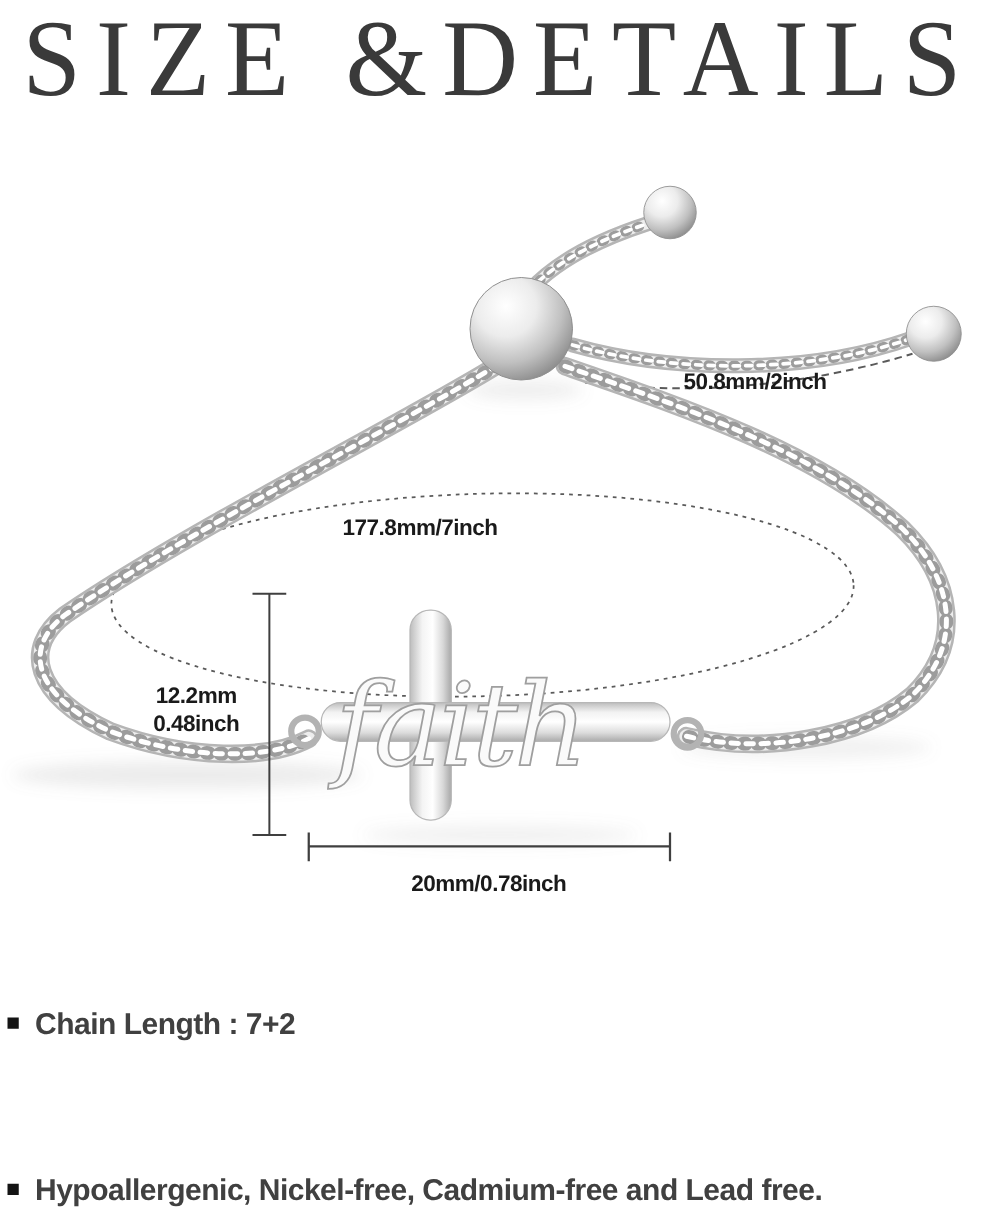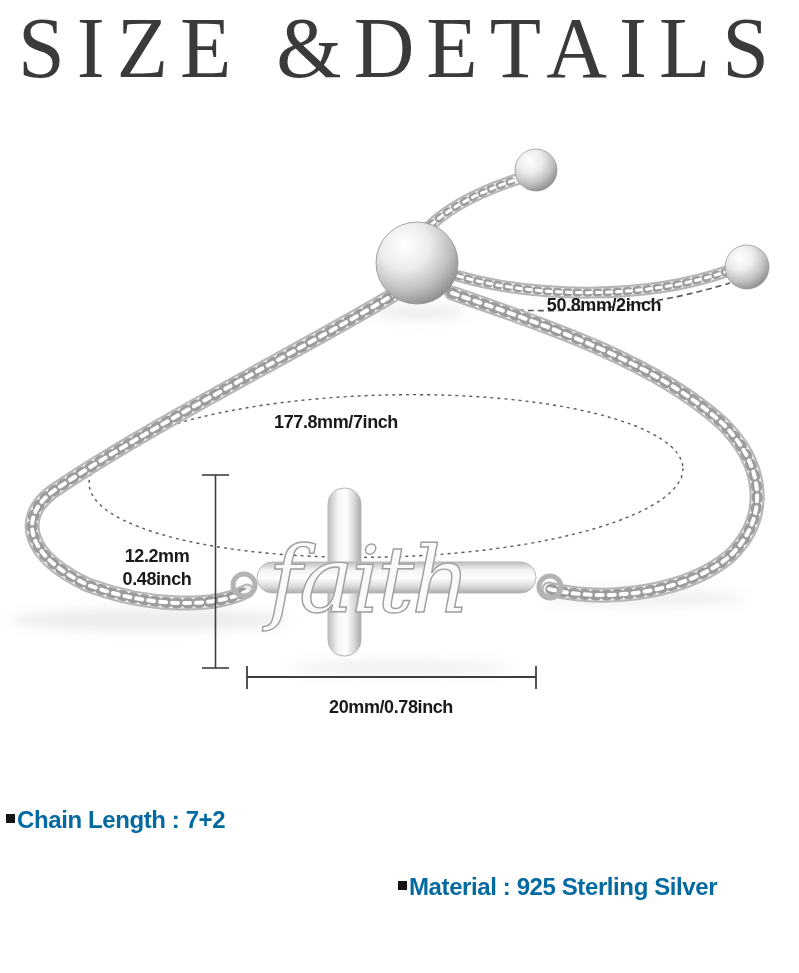--- a/index.html
+++ b/index.html
@@ -14,22 +14,22 @@
     font-size:84px;letter-spacing:12px;color:#3a3a3a;white-space:nowrap;
     transform:scaleY(1.04);
   }
   svg.art{position:absolute;top:0;left:0;}
   .dim-label{
     font-family:"Liberation Sans",sans-serif;font-weight:700;
     font-size:18px;fill:#1a1a1a;letter-spacing:-0.4px;
   }
   .details{position:absolute;top:0;left:0;width:799px;height:973px;}
   .detail-row{
-    position:absolute;display:flex;align-items:flex-start;gap:2px;
-    font-size:24px;font-weight:700;letter-spacing:-0.4px;color:#0369a1;
+    position:absolute;display:flex;align-items:flex-start;gap:13px;
+    font-size:24px;font-weight:700;letter-spacing:-0.4px;color:#404040;
     white-space:nowrap;
   }
   .bullet{width:9px;height:9px;background:#141414;margin-top:8px;flex:0 0 auto;}
   .row1{left:6px;top:806px;}
   .row2a{left:6px;top:873px;}
   .row2b{left:398px;top:873px;}
   .row3{left:6px;top:939px;}
 </style>
 </head>
 <body>
@@ -135,17 +135,17 @@
   <text class="dim-label" x="157" y="562" text-anchor="middle">12.2mm</text>
   <text class="dim-label" x="157" y="585" text-anchor="middle">0.48inch</text>
   <text class="dim-label" x="391" y="713" text-anchor="middle">20mm/0.78inch</text>
 </svg>
 
 <div class="details">
   <div class="detail-row row1">
     <span class="bullet"></span>
     <span>Chain Length : 7+2</span>
   </div>
-  <div class="detail-row row2b">
+  <div class="detail-row row3">
     <span class="bullet"></span>
-    <span>Material :  925 Sterling Silver</span>
+    <span>Hypoallergenic, Nickel-free, Cadmium-free and Lead free.</span>
   </div>
 </div>
 
 </body></html>

